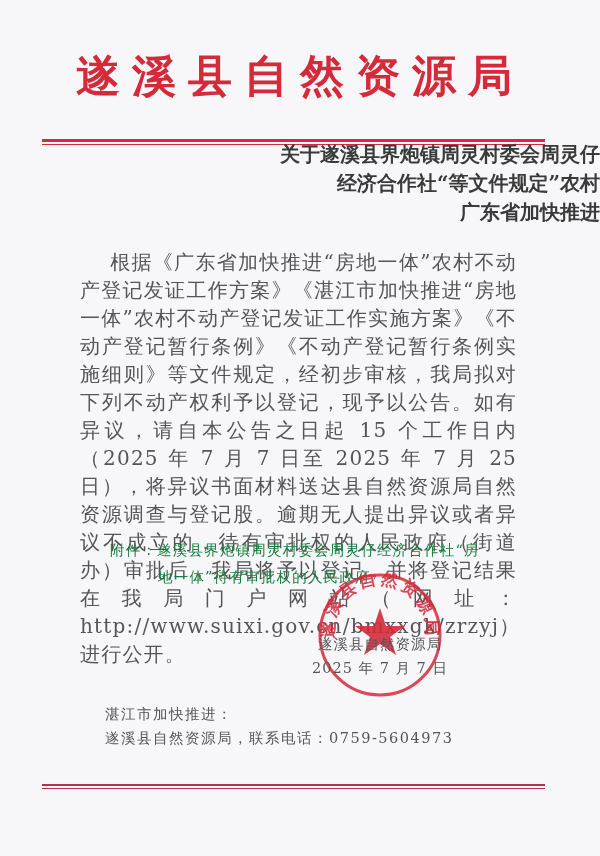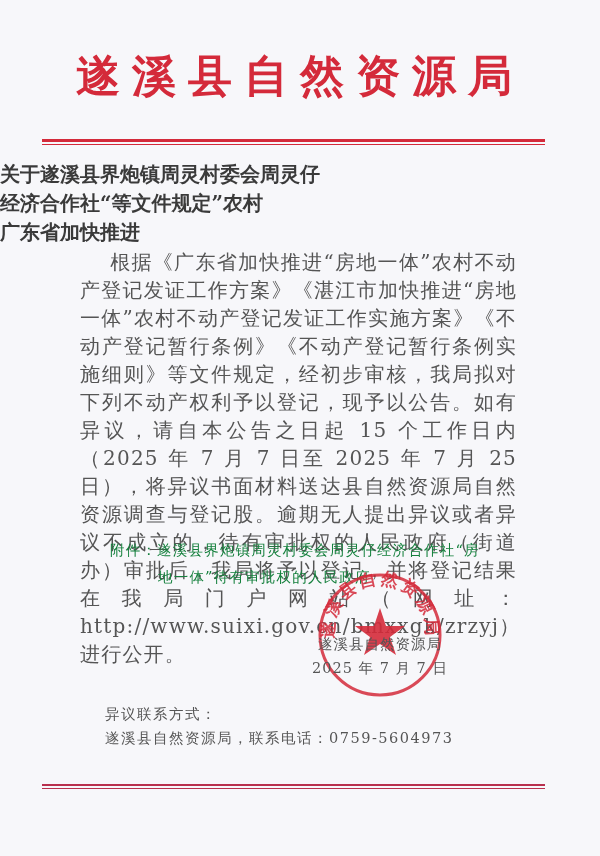--- a/index.html
+++ b/index.html
@@ -5,23 +5,23 @@
   html, body { margin:0; padding:0; }
   body { width:600px; height:856px; background:#f7f7fa; position:relative; overflow:hidden;
          font-family:"DejaVu Serif","Liberation Serif",serif; color:#444; }
   .masthead { position:absolute; left:0; top:54px; width:600px; text-align:center;
               font-family:"DejaVu Serif",serif; color:#d42a3a; font-size:44px; font-weight:bold;
               letter-spacing:12px; line-height:1; }
   .rule { position:absolute; left:42px; width:503px; }
   .rule .l1 { height:3px; background:#d42a3a; }
   .rule .l2 { height:1px; background:#d42a3a; margin-top:2px; }
   .rule.bottom .l1, .rule.bottom .l2 { background:#b8304e; }
-  .title { position:absolute; left:0; width:600px; top:140px; text-align:left;
+  .title { position:absolute; left:0; width:600px; top:140px; text-align:right;
            font-family:"DejaVu Serif",serif; font-weight:bold; color:#3a3a3a;
-           font-size:20px; line-height:29px;margin-top:20px; }
+           font-size:20px; line-height:29px; }
   .body-text { position:absolute; left:80px; width:437px; top:248px; font-size:20px;
                line-height:28px; color:#555; text-align:justify; letter-spacing:1.2px; }
   .body-text .indent { display:inline-block; width:30px; }
   .attachment { position:absolute; left:110px; width:410px; top:537px; font-size:14.5px;
                 line-height:27px; color:#15803d; letter-spacing:1.2px; }
   .attachment .cont { padding-left:48px; }
   .seal { position:absolute; left:315px; top:570px; width:130px; height:130px; }
   .signature { position:absolute; left:300px; width:160px; top:632px; text-align:center;
                font-size:14.5px; line-height:24px; color:#555; letter-spacing:1px; }
   .contact { position:absolute; left:105px; top:702px; font-size:14.5px; line-height:24px;
@@ -61,20 +61,20 @@
   </text>
   <polygon points="65,38 71,56 90,56 75,67 81,85 65,74 49,85 55,67 40,56 59,56" fill="#d42a3a" opacity="0.9"></polygon>
 </svg>
 
 <div class="signature">
   <div>遂溪县自然资源局</div>
   <div>2025 年 7 月 7 日</div>
 </div>
 
 <div class="contact">
-  <div>异议联系方式：</div>
+  <div>湛江市加快推进：</div>
   <div>遂溪县自然资源局，联系电话：0759-5604973</div>
 </div>
 
 <div class="rule bottom" style="top:784px;">
   <div class="l1" style="height:2px;"></div>
     <div class="l2"></div>
 </div>
 
 </body></html>

